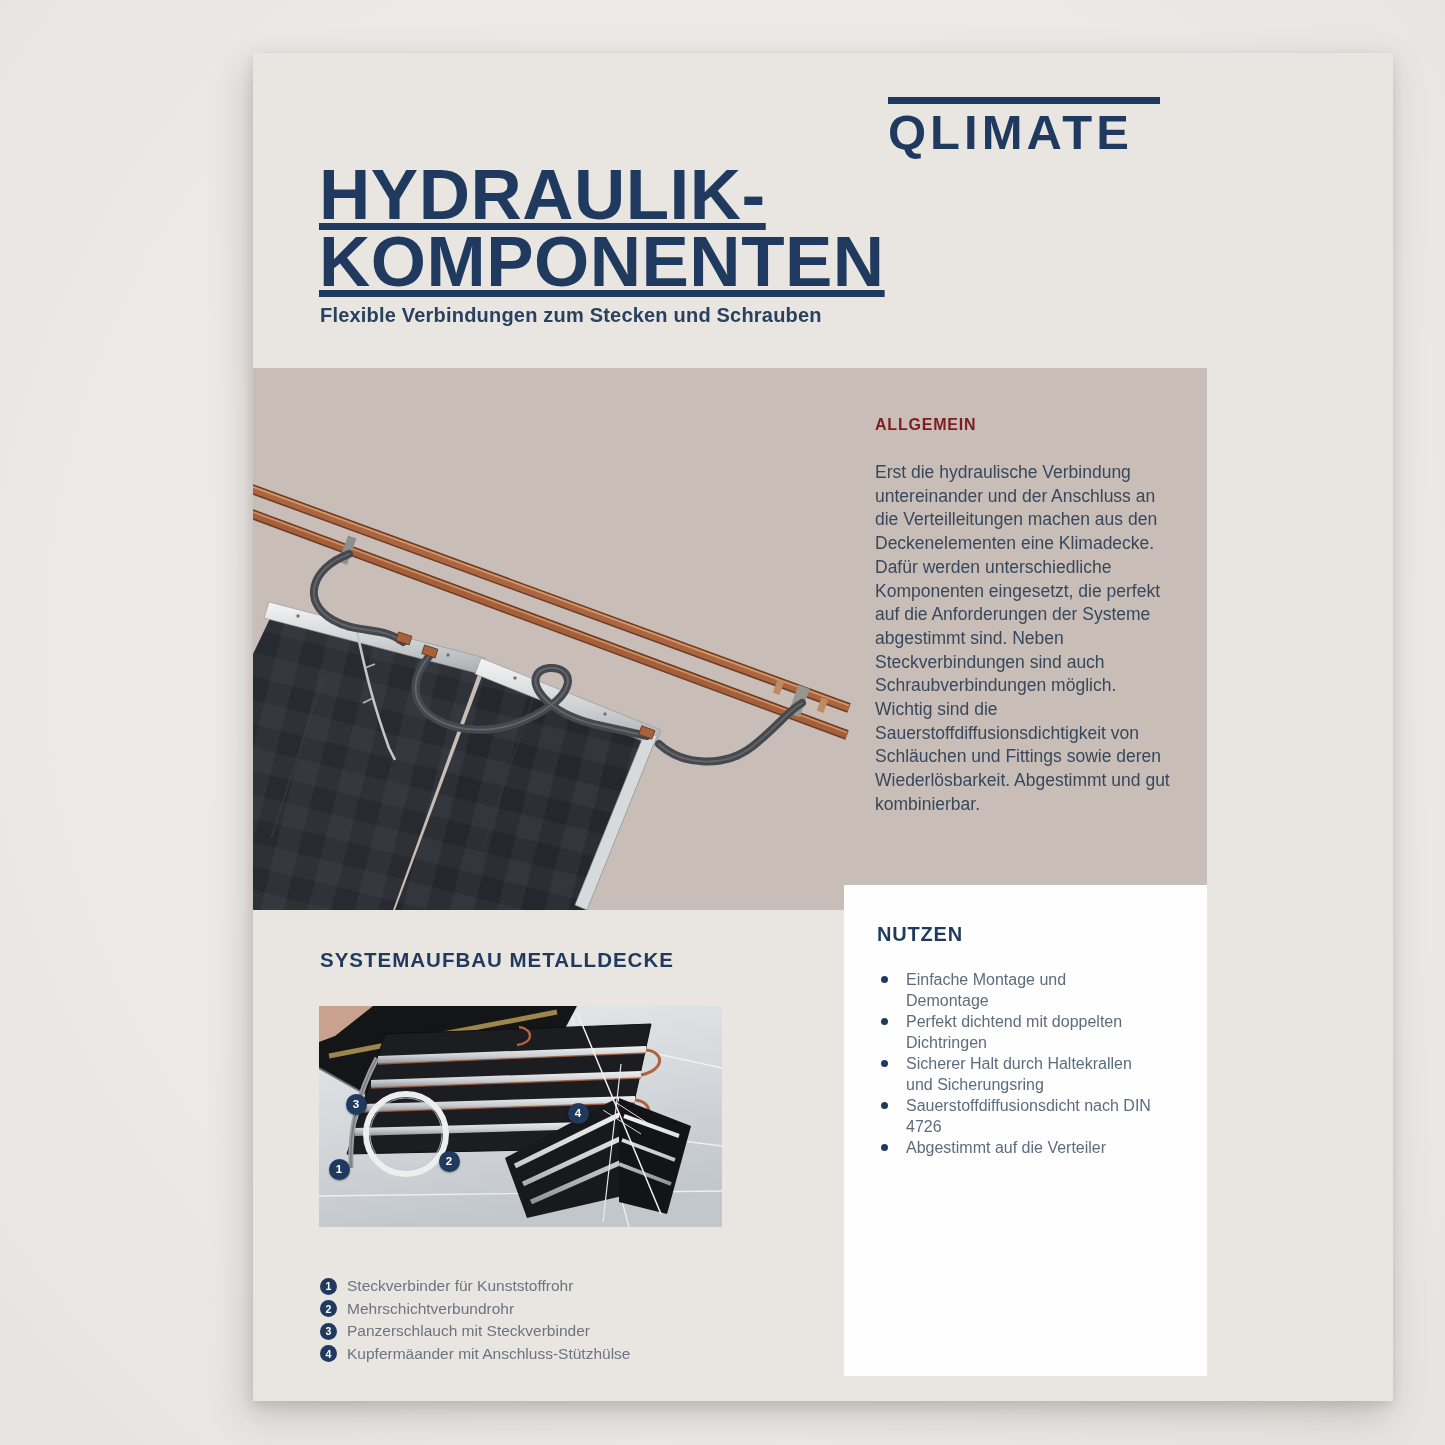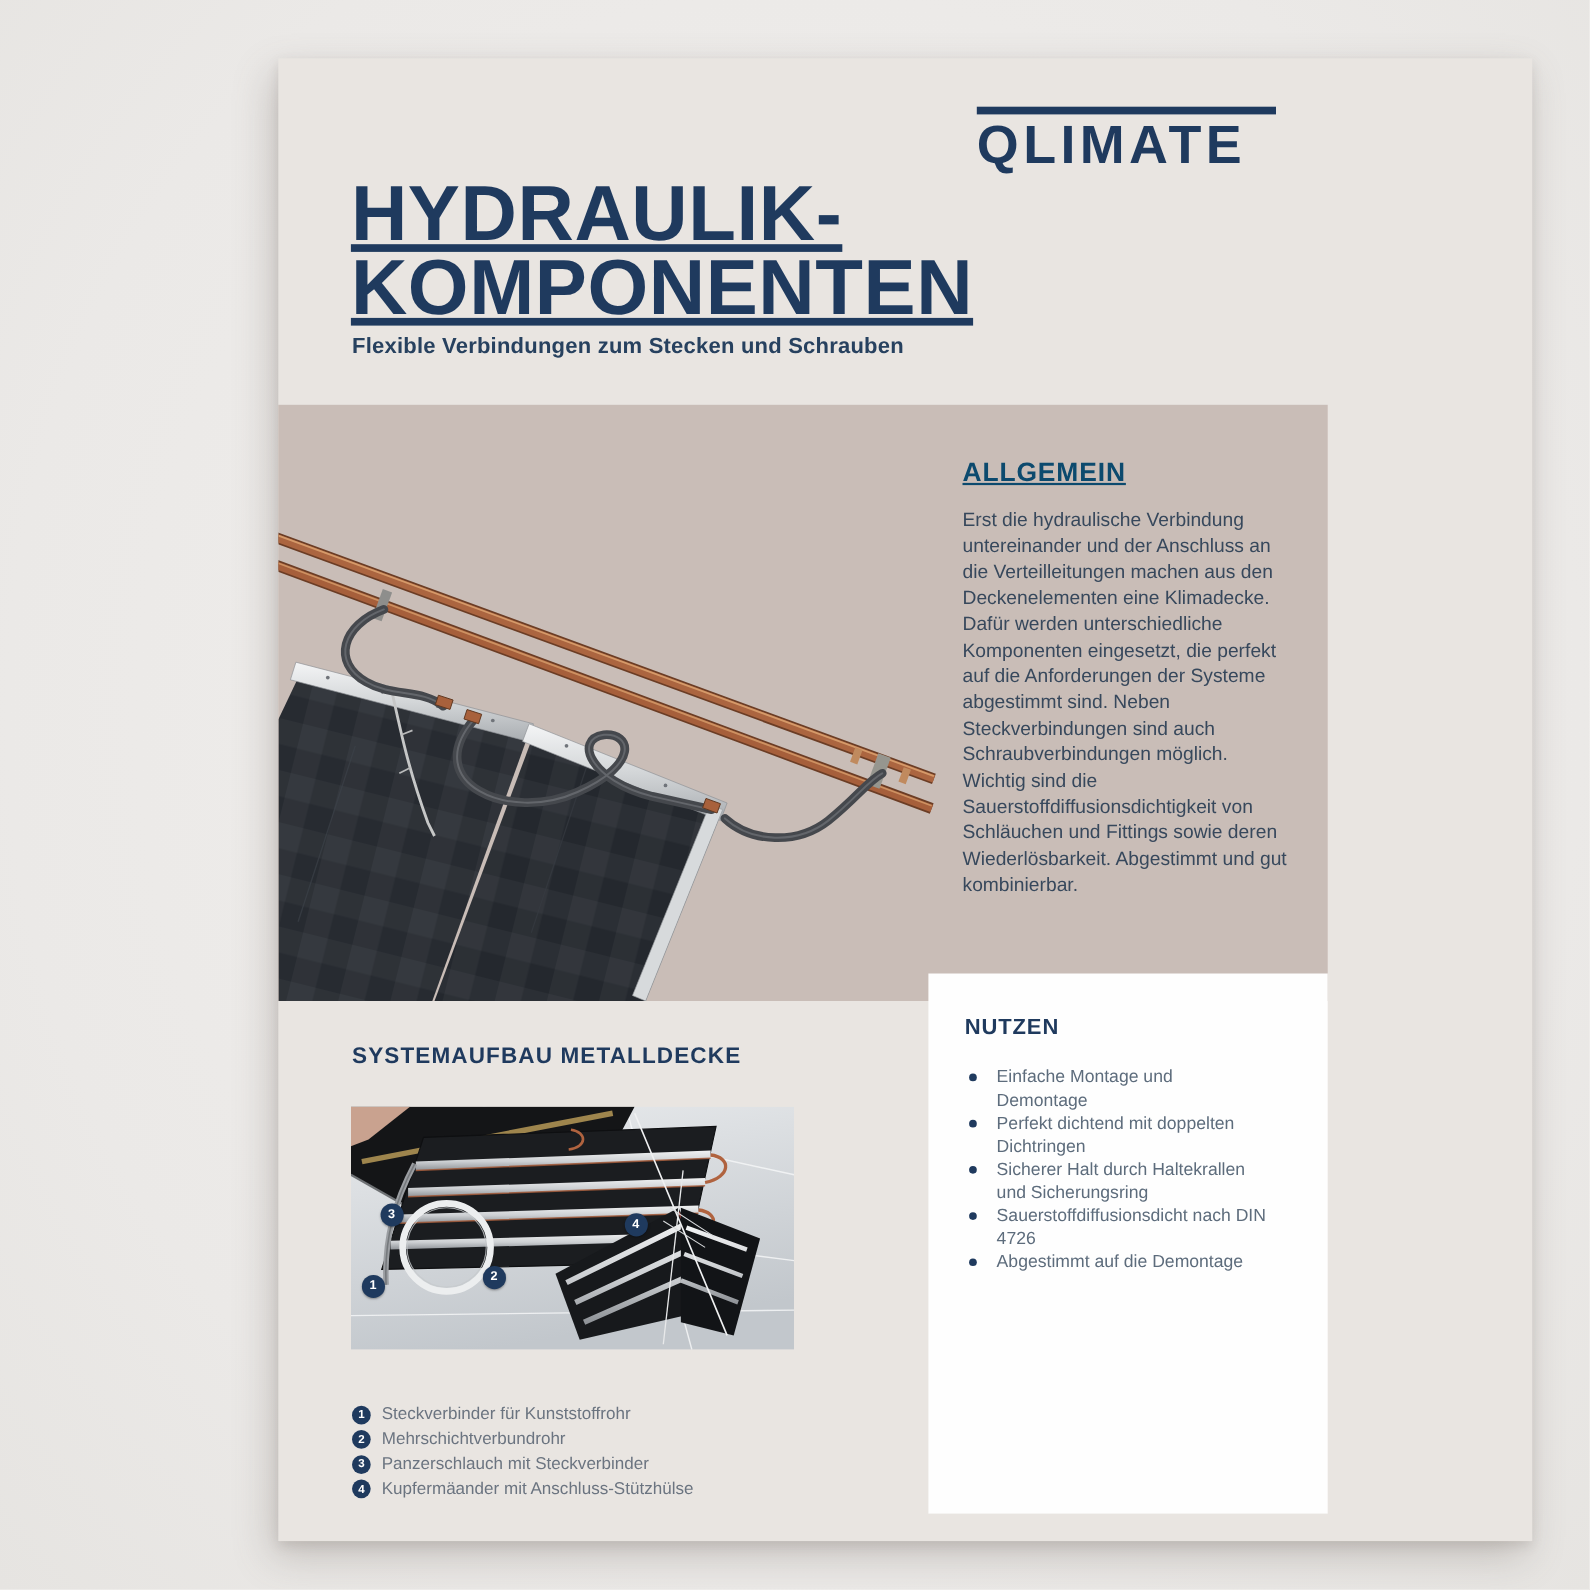--- a/index.html
+++ b/index.html
@@ -25,21 +25,21 @@
     font-size:71px; line-height:67px; font-weight:bold; letter-spacing:.5px; color:#1f3a5e;text-decoration:underline;
   }
   .subtitle {
     position:absolute; left:67px; top:251px;
     font-size:20px; font-weight:bold; color:#27415f; letter-spacing:.2px;
   }
   
   .band { position:absolute; left:0; top:315px; width:954px; height:542px; background:#c9bdb7; overflow:hidden; }
   .render-svg { position:absolute; left:0; top:0; width:954px; height:542px; display:block; }
   .allgemein { position:absolute; left:622px; top:0; width:312px; }
-  .allgemein h2 { position:absolute; left:0; top:48px; font-size:24px; font-weight:bold; letter-spacing:.8px; color:#0c4a6e;text-decoration:underline; }
+  .allgemein h2 { position:absolute; left:0; top:48px; font-size:16px; font-weight:bold; letter-spacing:.8px; color:#7f1d1d; }
   .allgemein p { position:absolute; left:0; top:93px; width:300px; font-size:17.5px; line-height:23.7px; color:#37485c; }
   
   .sys-heading {
     position:absolute; left:67px; top:895px;
     font-size:20.5px; font-weight:bold; letter-spacing:1px; color:#1f3a5e;
   }
   .photo { position:absolute; left:66px; top:953px; width:403px; height:221px; overflow:hidden; }
   .photo svg { position:absolute; left:0; top:0; width:403px; height:221px; display:block; }
   .marker {
     position:absolute; width:21px; height:21px; border-radius:50%;
@@ -247,18 +247,18 @@
       <li>
         <span class="dot"></span>
         <span class="btext">Sicherer Halt durch Haltekrallen und Sicherungsring</span>
       </li>
       <li>
         <span class="dot"></span>
         <span class="btext">Sauerstoffdiffusionsdicht nach DIN 4726</span>
       </li>
       <li>
         <span class="dot"></span>
-        <span class="btext">Abgestimmt auf die Demontage</span>
+        <span class="btext">Abgestimmt auf die Verteiler</span>
       </li>
     </ul>
   </aside>
 
 </div>
 
 </body></html>

